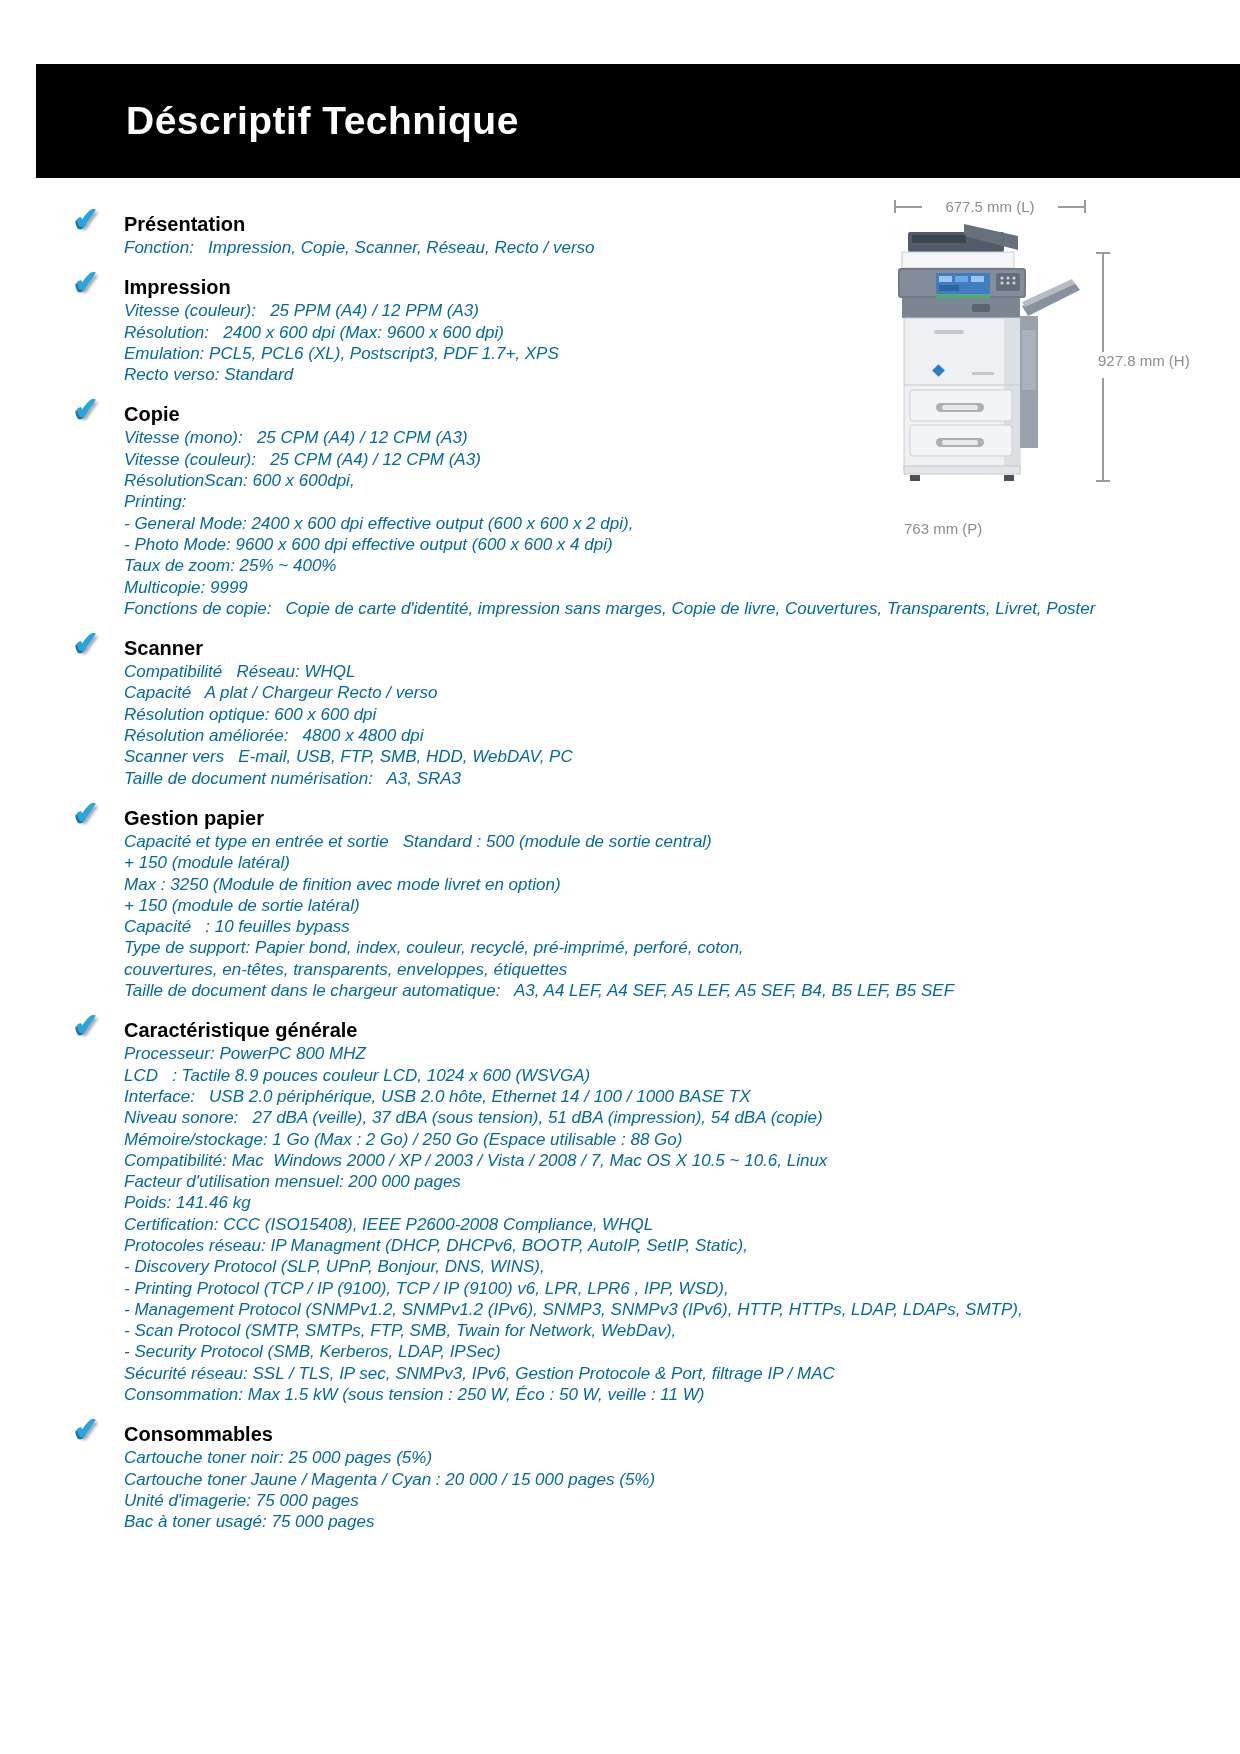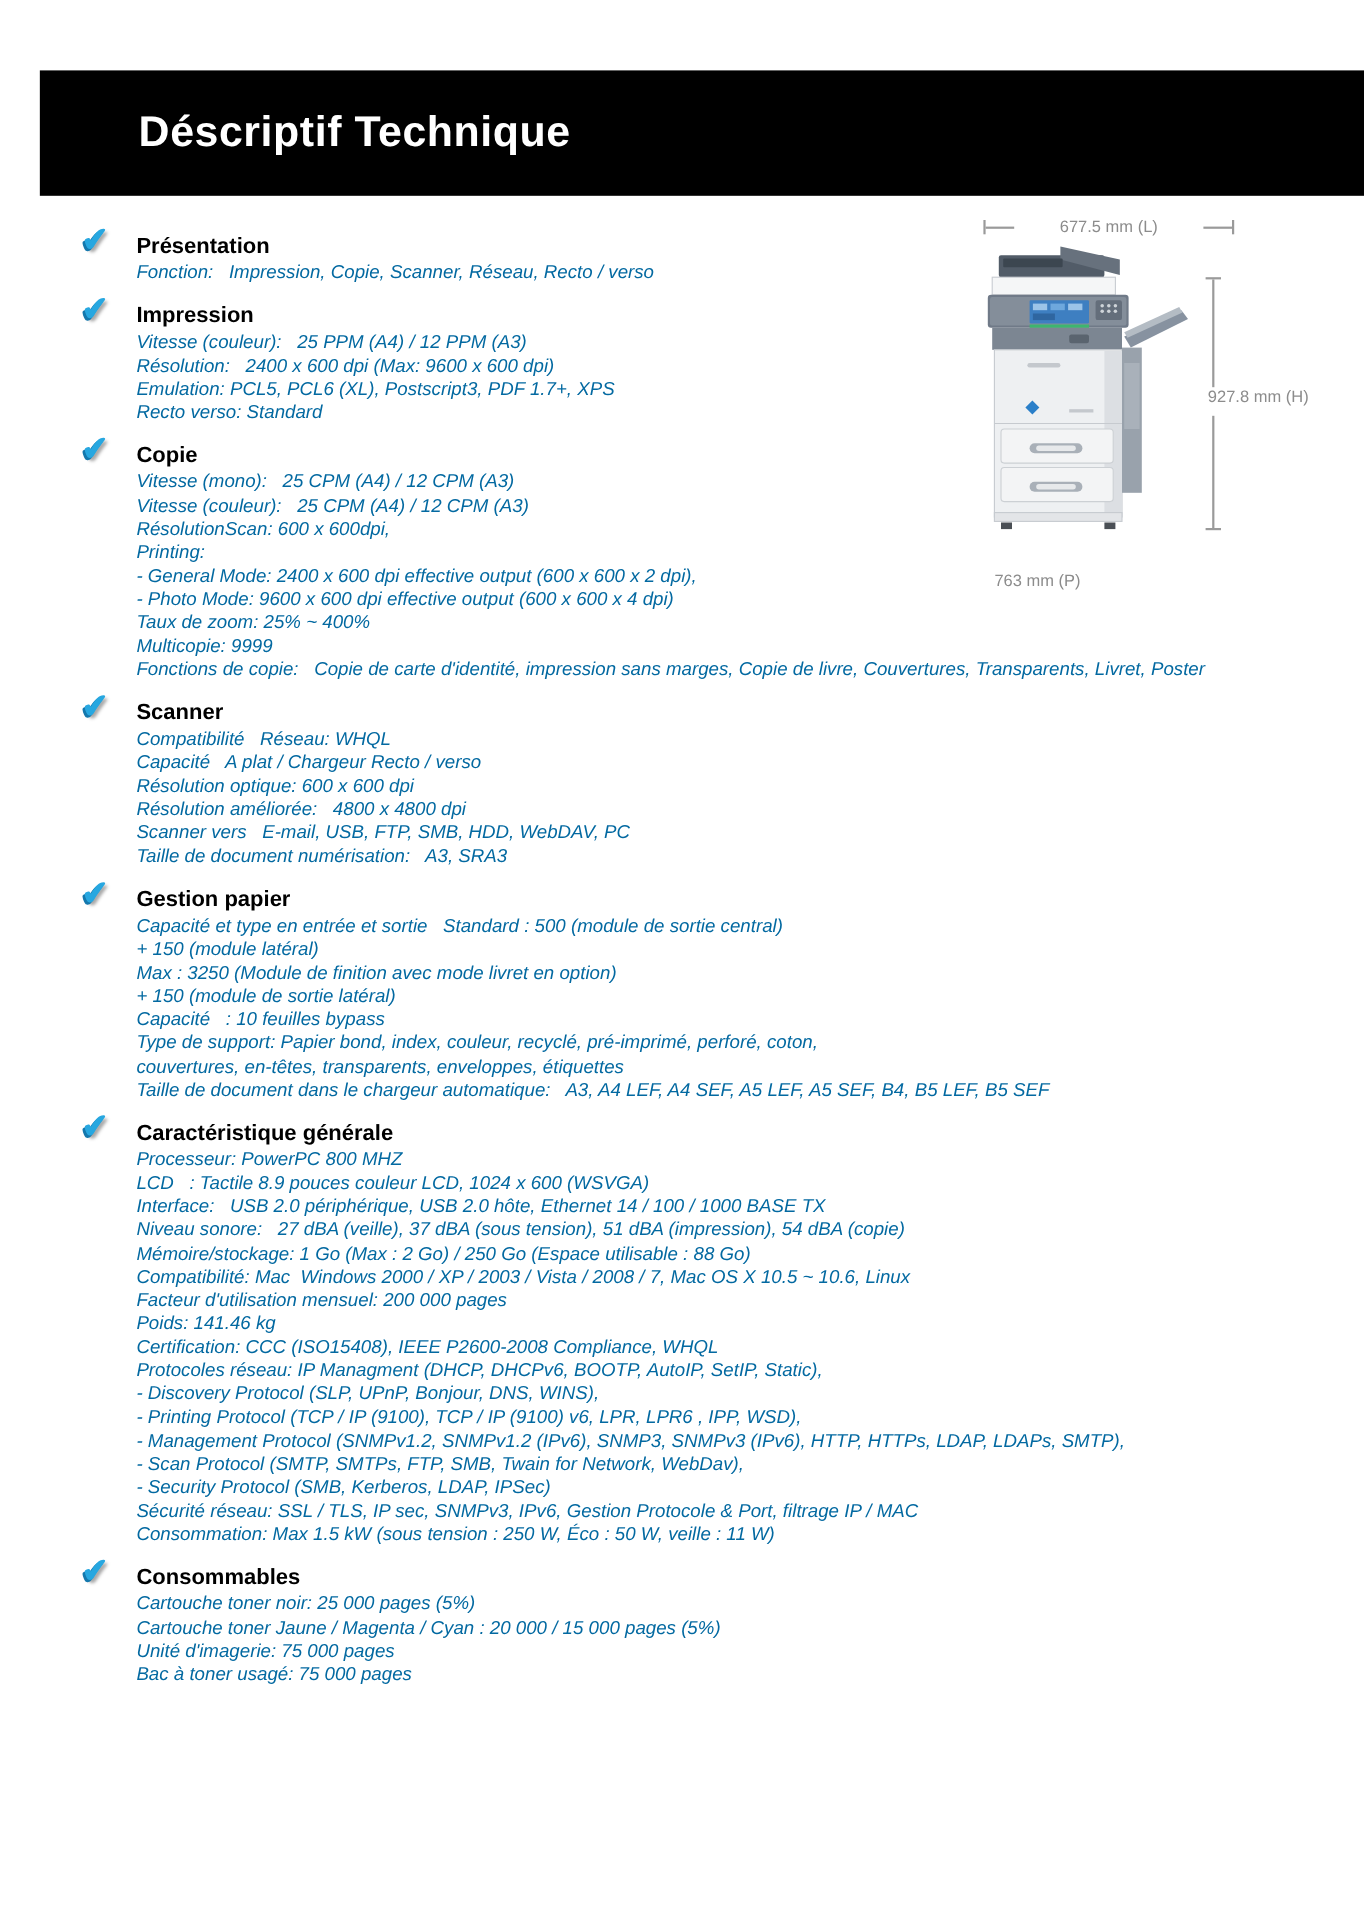--- a/index.html
+++ b/index.html
@@ -67,21 +67,21 @@
   .figure{
     position:absolute;
     left:770px; top:190px;
     width:470px; height:382px;
     color:#8c8c8c;
     font-size:15px;
   }
   .dim-w{
     position:absolute;
     left:88px; top:8px;
-    width:228px;
+    width:192px;
     display:flex;
     align-items:center;
   }
   .dim-w .tick-v{width:2px;height:13px;background:#9a9a9a;}
   .dim-w .seg{flex:0 0 26px;height:2px;background:#9a9a9a;}
   .dim-w .sp{flex:1 1 auto;}
   .dim-w .dim-label{flex:0 0 auto;white-space:nowrap;}
   .tick-h{position:absolute;width:14px;height:2px;background:#9a9a9a;}
   .vseg{position:absolute;width:2px;background:#9a9a9a;}
   .dim-h-label{position:absolute;left:292px;top:162px;white-space:nowrap;}

